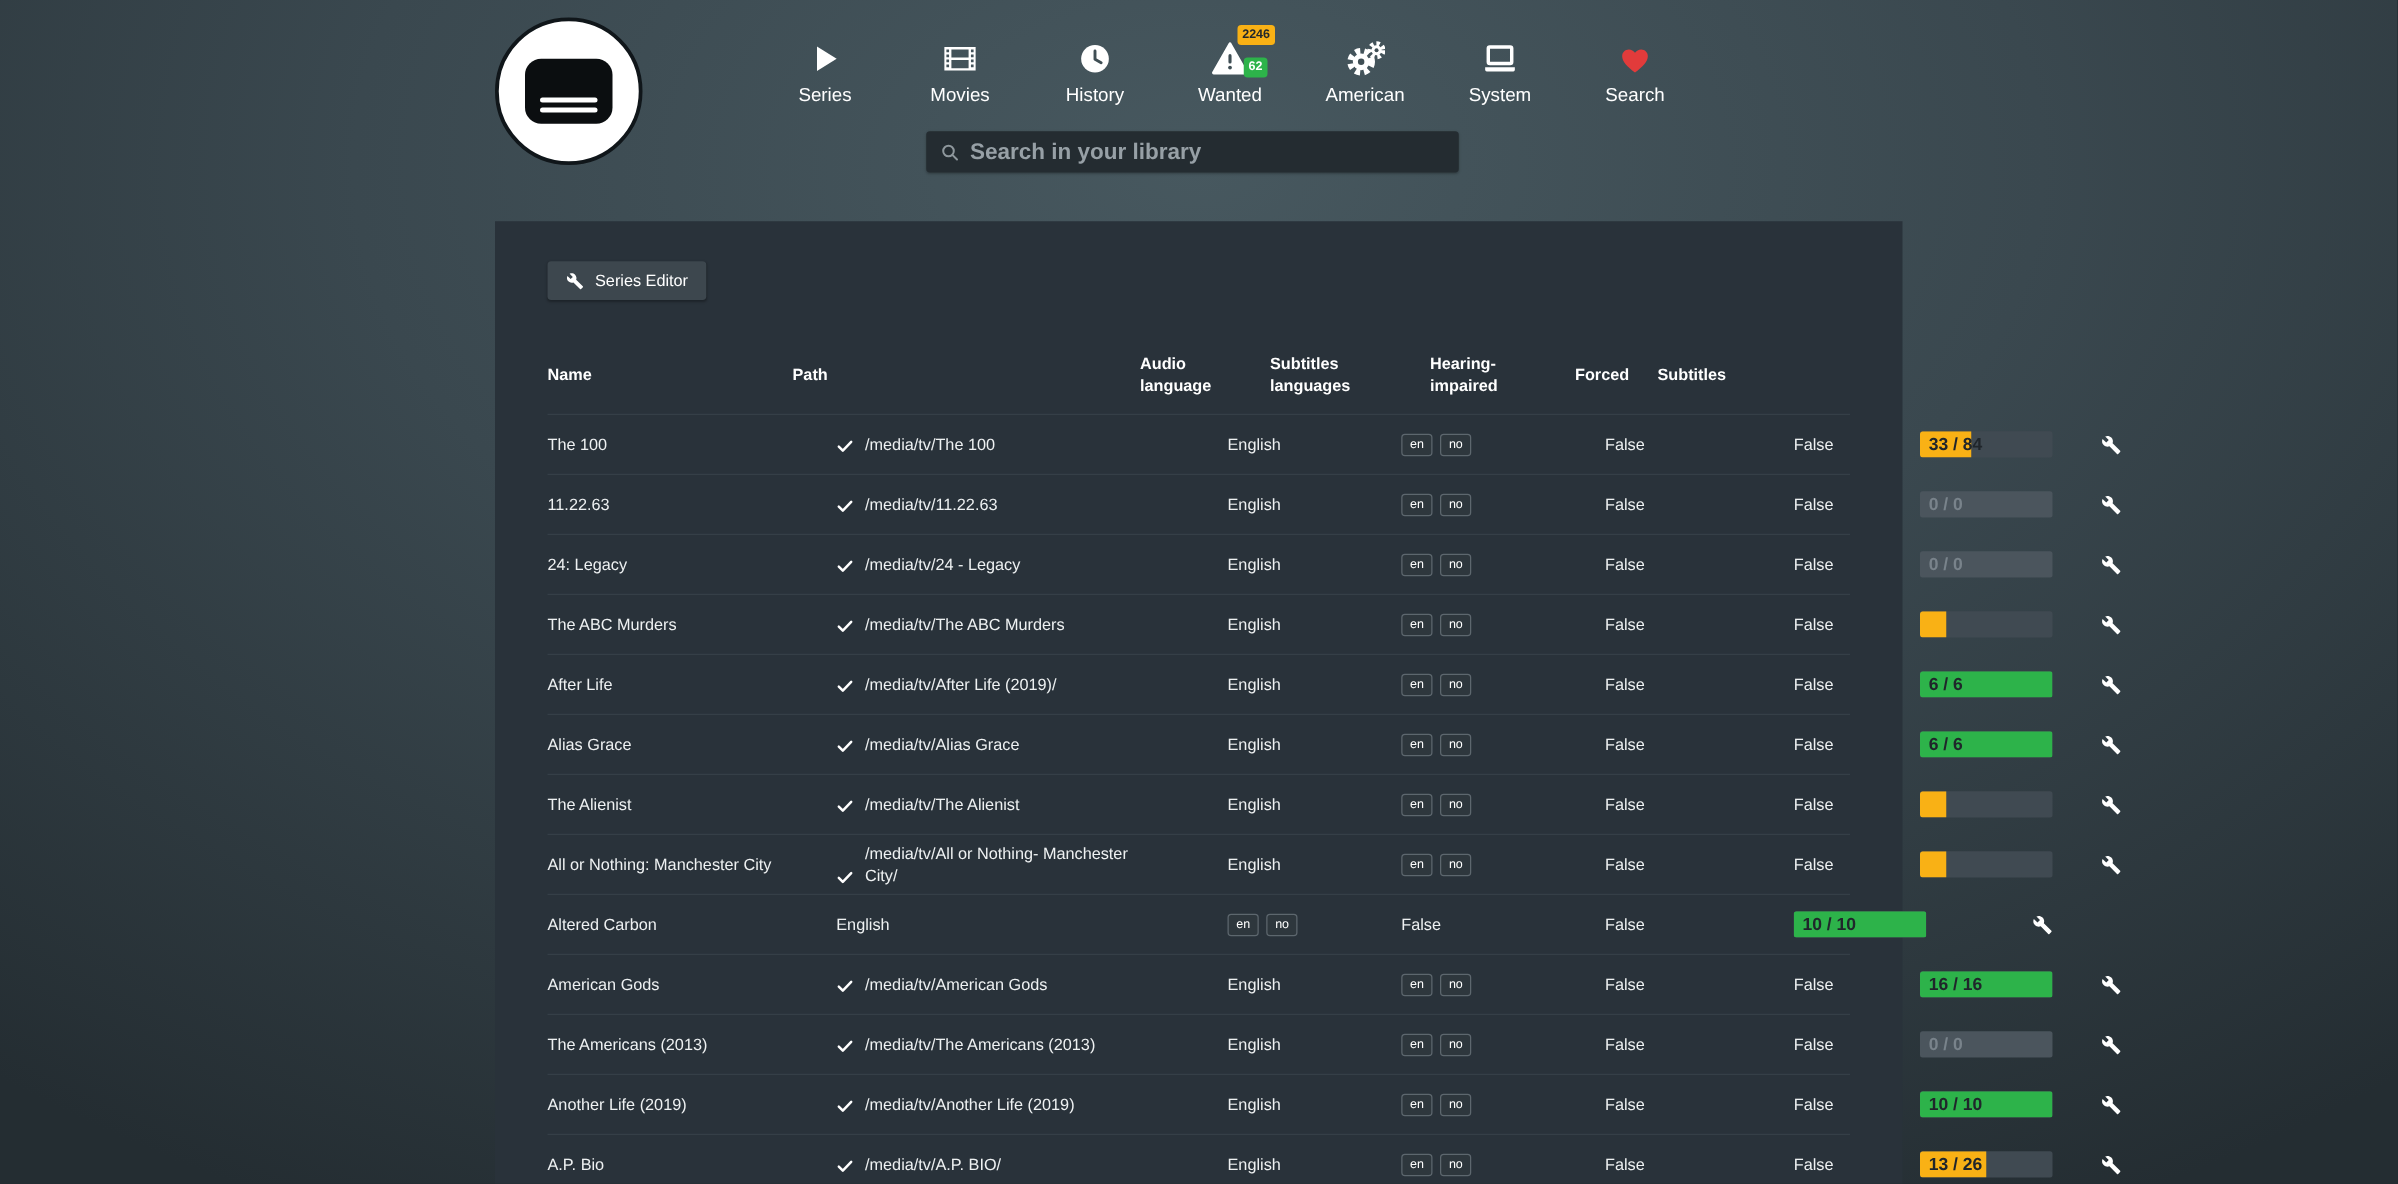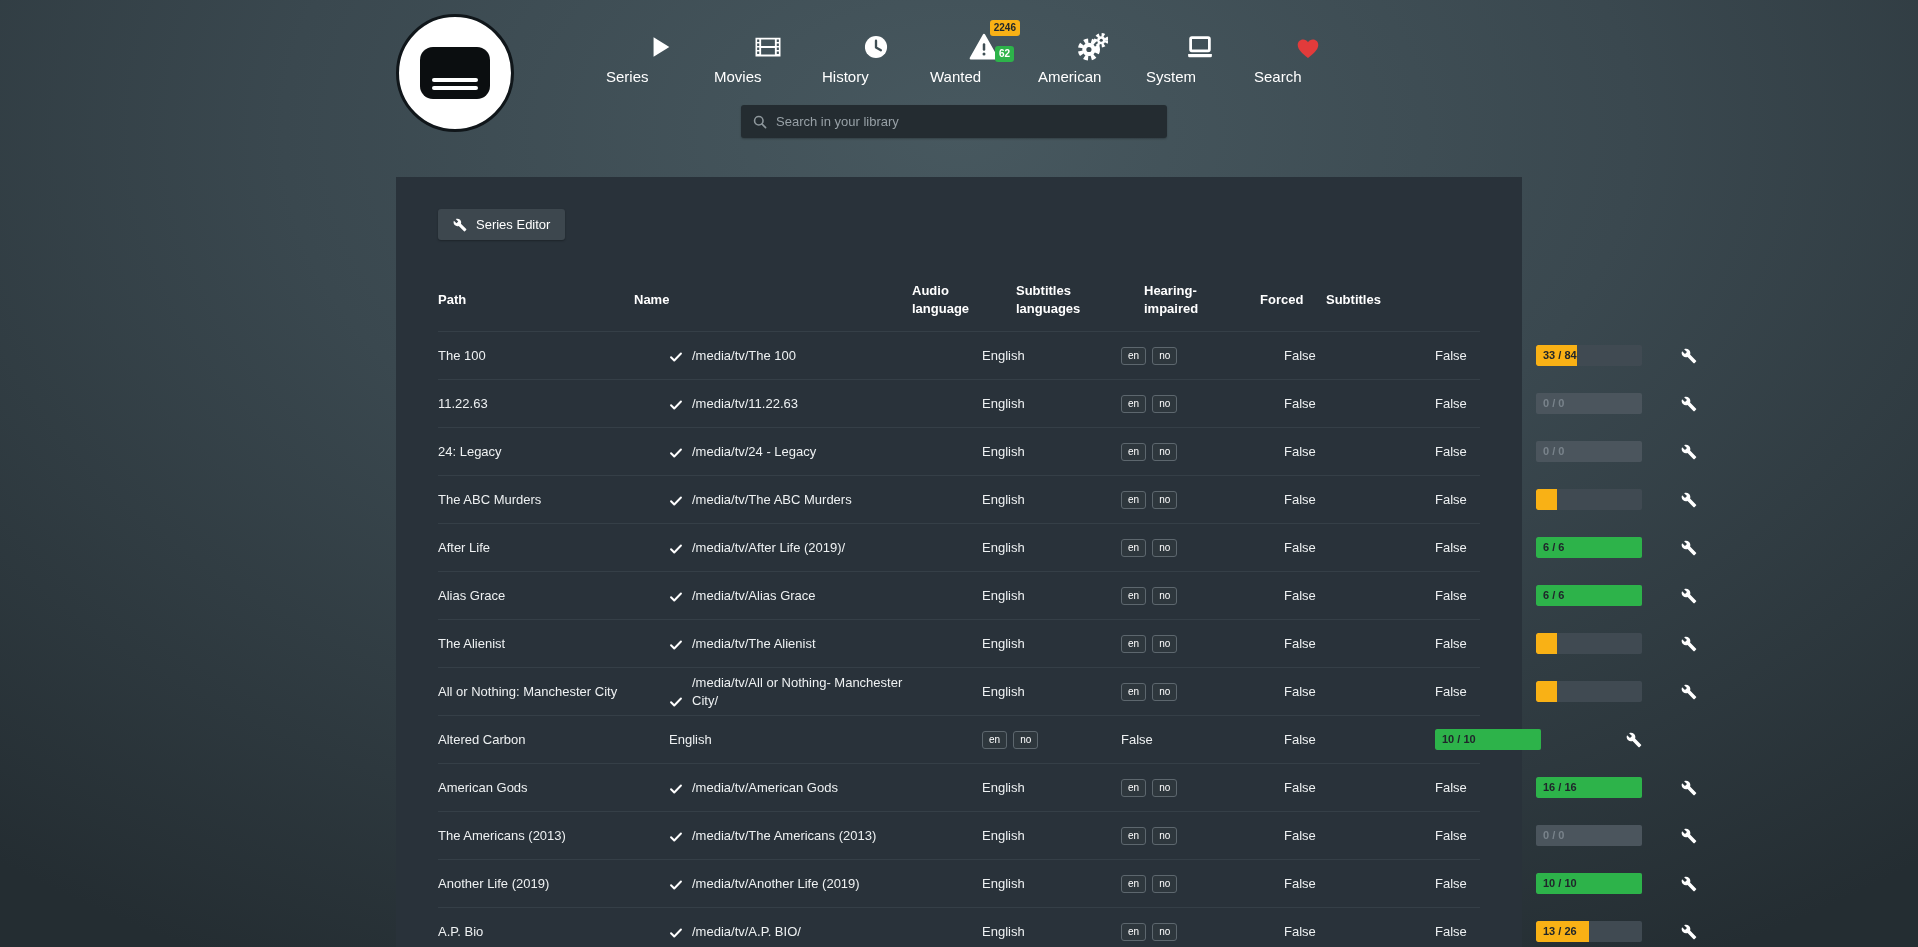--- a/index.html
+++ b/index.html
@@ -23,41 +23,41 @@
     width:70px; height:52px; background:#0b0e10; border-radius:13px;
     position:relative;
   }
   .logo-line { position:absolute; left:12px; height:4px; background:#fff; border-radius:2px; }
   .logo-line.l1 { width:46px; bottom:17px; }
   .logo-line.l2 { width:46px; bottom:9px; }
 
   .mainnav { position:absolute; left:210px; top:31px; display:flex; }
   .nav-item {
     position:relative; width:108px; display:flex; flex-direction:column;
-    cursor:pointer; text-decoration:none; color:#fff;
+    align-items:center; cursor:pointer; text-decoration:none; color:#fff;
   }
   .nav-icon { height:32px; display:flex; align-items:center; justify-content:center; }
   .nav-label { margin-top:5px; font-size:15px; color:#fff; }
   .nav-badge {
     position:absolute; font-size:10px; font-weight:bold; line-height:1;
     padding:3px 4px; border-radius:3px;
   }
   .nav-badge.top    { top:-11px; right:18px; background:var(--warning); color:#22282c; }
   .nav-badge.bottom { top:15px;  right:24px; background:var(--success); color:#fff; }
 
   .searchwrap {
     position:absolute; left:345px; top:105px; width:426px; height:33px;
     background:#242c31; border-radius:3px; display:flex; align-items:center;
     box-shadow: 0 1px 2px rgba(0,0,0,0.25);
   }
   .searchwrap svg { margin:0 8px 0 11px; flex:0 0 auto; }
   .search-input {
     flex:1; background:transparent; border:none; outline:none;
-    color:#d3d8db; font-size:13px; font-family:"Liberation Sans", sans-serif;
-    height:100%; padding:0 10px 0 0;
+    color:#d3d8db; font-size:18px; font-family:"Liberation Sans", sans-serif;
+    height:100%; padding:0 10px 0 0;font-weight:bold;
   }
   .search-input::placeholder { color:#97a0a6; }
 
   
   .panel {
     width:1126px; margin:0 auto; background:#29323a;
     padding:32px 42px 40px 42px; min-height:770px;
   }
 
   .editor-btn {
@@ -88,21 +88,21 @@
   .progress {
     position:relative; width:106px; height:21px; border-radius:2px;
     background:var(--track); overflow:hidden;
   }
   .progress .fill { height:100%; border-radius:2px 0 0 2px; }
   .progress.warning .fill { background:var(--warning); }
   .progress.success .fill { background:var(--success); }
   .progress.disabled { background:var(--disabled); }
   .progress .ptext {
     position:absolute; left:7px; top:0; height:100%; display:flex; align-items:center;
-    font-size:11px; font-weight:bold; color:#20262b;
+    font-size:14px; font-weight:bold; color:#20262b;
   }
   .progress.disabled .ptext { color:#79838b; }
 
   .actions-cell { display:flex; justify-content:flex-end; padding-right:4px; }
   .wrench-btn { display:inline-flex; cursor:pointer; }
 
   .heart { color:var(--heart); }
 </style>
 </head>
 <body>
@@ -214,22 +214,22 @@
     <button class="editor-btn">
       <svg width="14" height="14" viewBox="0 0 24 24" fill="#fff">
         <path d="M22.7 19l-9.1-9.1c.9-2.3.4-5-1.5-6.9C10.1 1 7.1.6 4.7 1.7L9 6 6 9 1.6 4.7C.4 7.1.9 10.1 2.9 12.1c1.9 1.9 4.6 2.4 6.9 1.5l9.1 9.1c.4.4 1 .4 1.4 0l2.3-2.3c.5-.4.5-1.1.1-1.4z"></path>
       </svg>
       <span>Series Editor</span>
     </button>
 
     <div class="table">
 
       <div class="row thead">
+        <div class="cell">Name</div>
         <div class="cell">Path</div>
-        <div class="cell">Name</div>
         <div class="cell">Audio language</div>
         <div class="cell">Subtitles languages</div>
         <div class="cell">Hearing-impaired</div>
         <div class="cell">Forced</div>
         <div class="cell">Subtitles</div>
         <div class="cell"></div>
       </div>
 
       <div>
           <div class="row trow">

